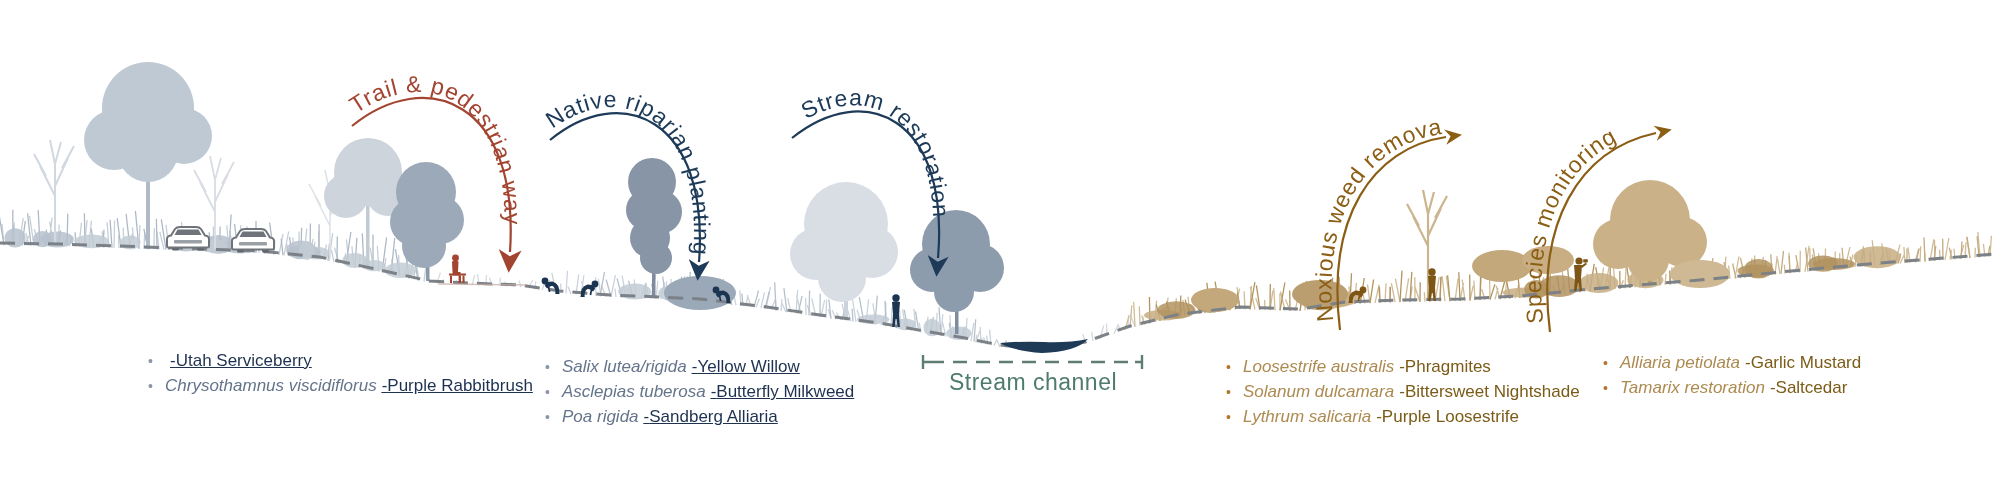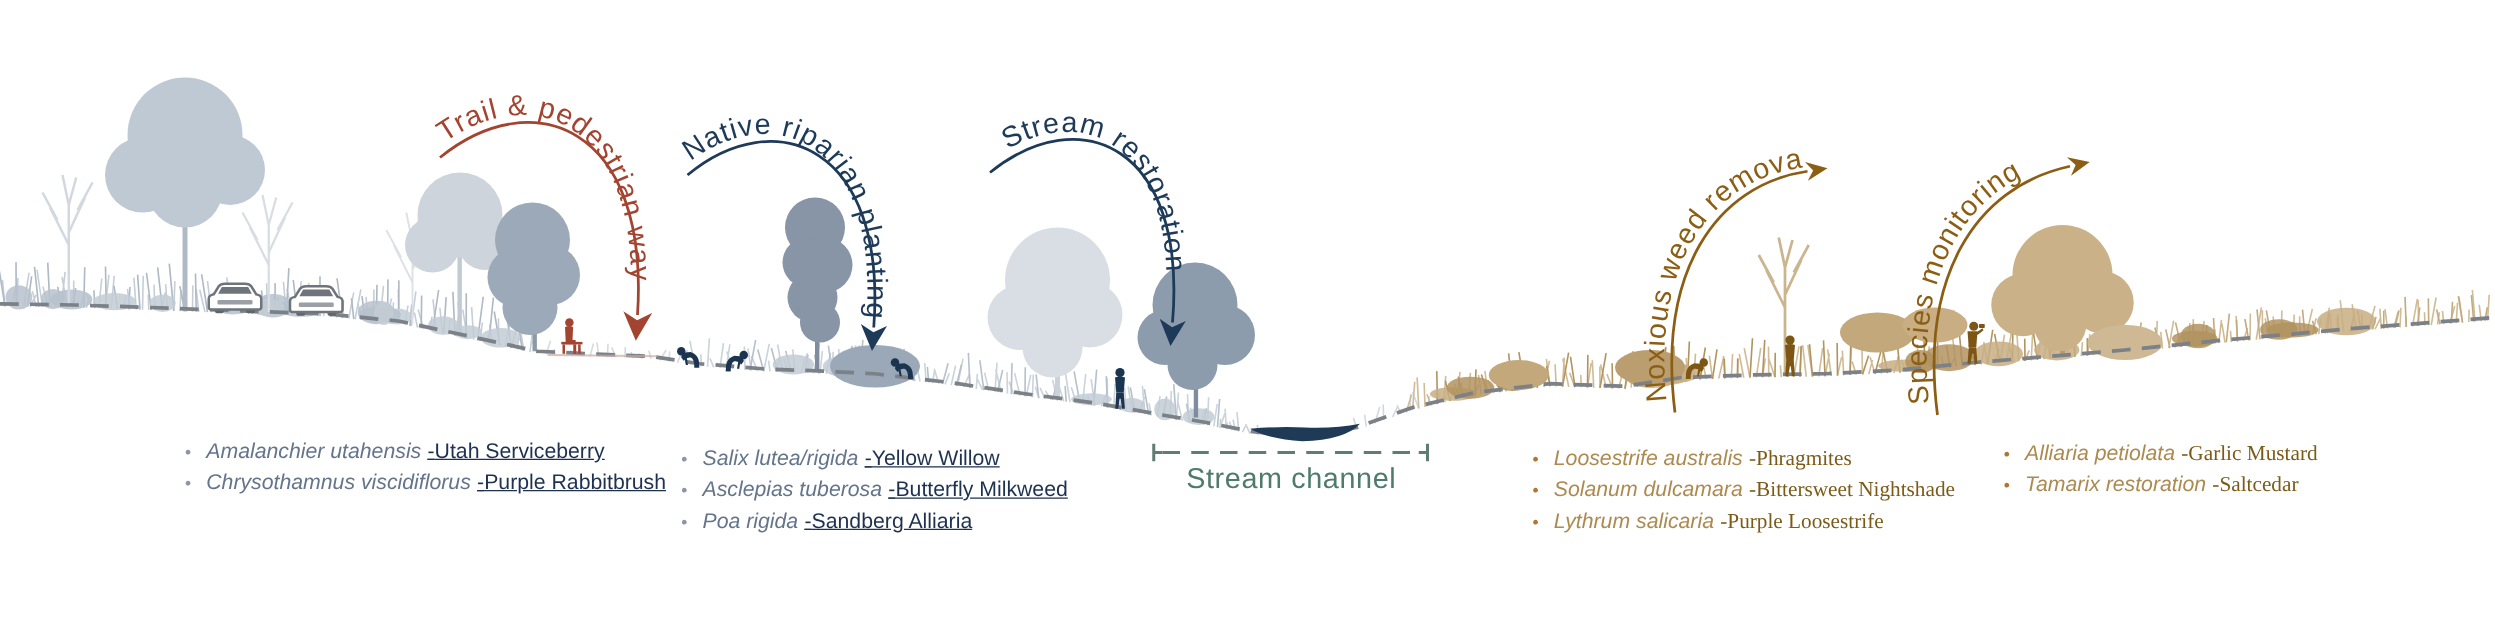--- a/index.html
+++ b/index.html
@@ -13,21 +13,21 @@
   .brown-s{stroke:#8B5E14;} .brown-f{fill:#8B5E14;} .teal-f{fill:#4F7B6C;}
   .dim-label{font-size:23px;font-weight:500;letter-spacing:0.5px;}
   .p-navy{color:#1B3450;} .p-red{color:#A34431;} .p-brown{color:#7D5615;}
   .species-list{position:absolute;font-size:17px;line-height:25px;white-space:nowrap;}
   .species-list .row{display:flex;align-items:baseline;height:25px;}
   .species-list .bullet{width:17px;font-size:14px;}
   .species-list .sci{font-style:italic;}
   .species-list .sep{margin-left:5px;}
   .species-list .common{font-weight:500;}
   .navy-list .bullet{color:#8B95A5;} .navy-list .sci{color:#64748B;} .navy-list .sep,.navy-list .common{color:#1E3250;text-decoration:underline;}
-  .brown-list .bullet{color:#B1752D;} .brown-list .sci{color:#AC8A50;} .brown-list .sep,.brown-list .common{color:#7B5B17;font-family:Liberation Serif, serif;}
+  .brown-list .bullet{color:#B1752D;} .brown-list .sci{color:#AC8A50;} .brown-list .sep,.brown-list .common{color:#7B5B17;}
 </style>
 </head>
 <body>
 
 <div id="stage">
 
 <svg id="scene" width="1996" height="500" viewBox="0 0 1996 500">
   <defs>
     <marker id="m-red" viewBox="0 0 10 10" refX="1" refY="5" markerWidth="26" markerHeight="23" orient="auto" markerUnits="userSpaceOnUse">
       <path d="M0,0 L10,5 L0,10 L2.8,5 Z" fill="#A34431"></path>
@@ -235,21 +235,20 @@
   <g>
     <path d="M930,362 L1135,362" fill="none" stroke="#5F7D73" stroke-width="2.4" stroke-dasharray="14 9"></path>
     <path d="M923,355 L923,369 M1142,355 L1142,369 M923,362 L930,362 M1135,362 L1142,362" fill="none" stroke="#5F7D73" stroke-width="2.4"></path>
     <text class="dim-label teal-f" x="1033" y="390" text-anchor="middle">Stream channel</text>
   </g>
 </svg>
 
 <div class="species-list navy-list" style="left:148px;top:348px">
   <div class="row">
     <span class="bullet">•</span>
-    <span class="sci">Amalanchier utahensis</span>
     <span class="common"><span class="sep">-</span><span>Utah Serviceberry</span></span>
   </div>
   <div class="row">
     <span class="bullet">•</span>
     <span class="sci">Chrysothamnus viscidiflorus</span>
     <span class="common"><span class="sep">-</span><span>Purple Rabbitbrush</span></span>
   </div>
 </div>
 
 <div class="species-list navy-list" style="left:545px;top:354px">

